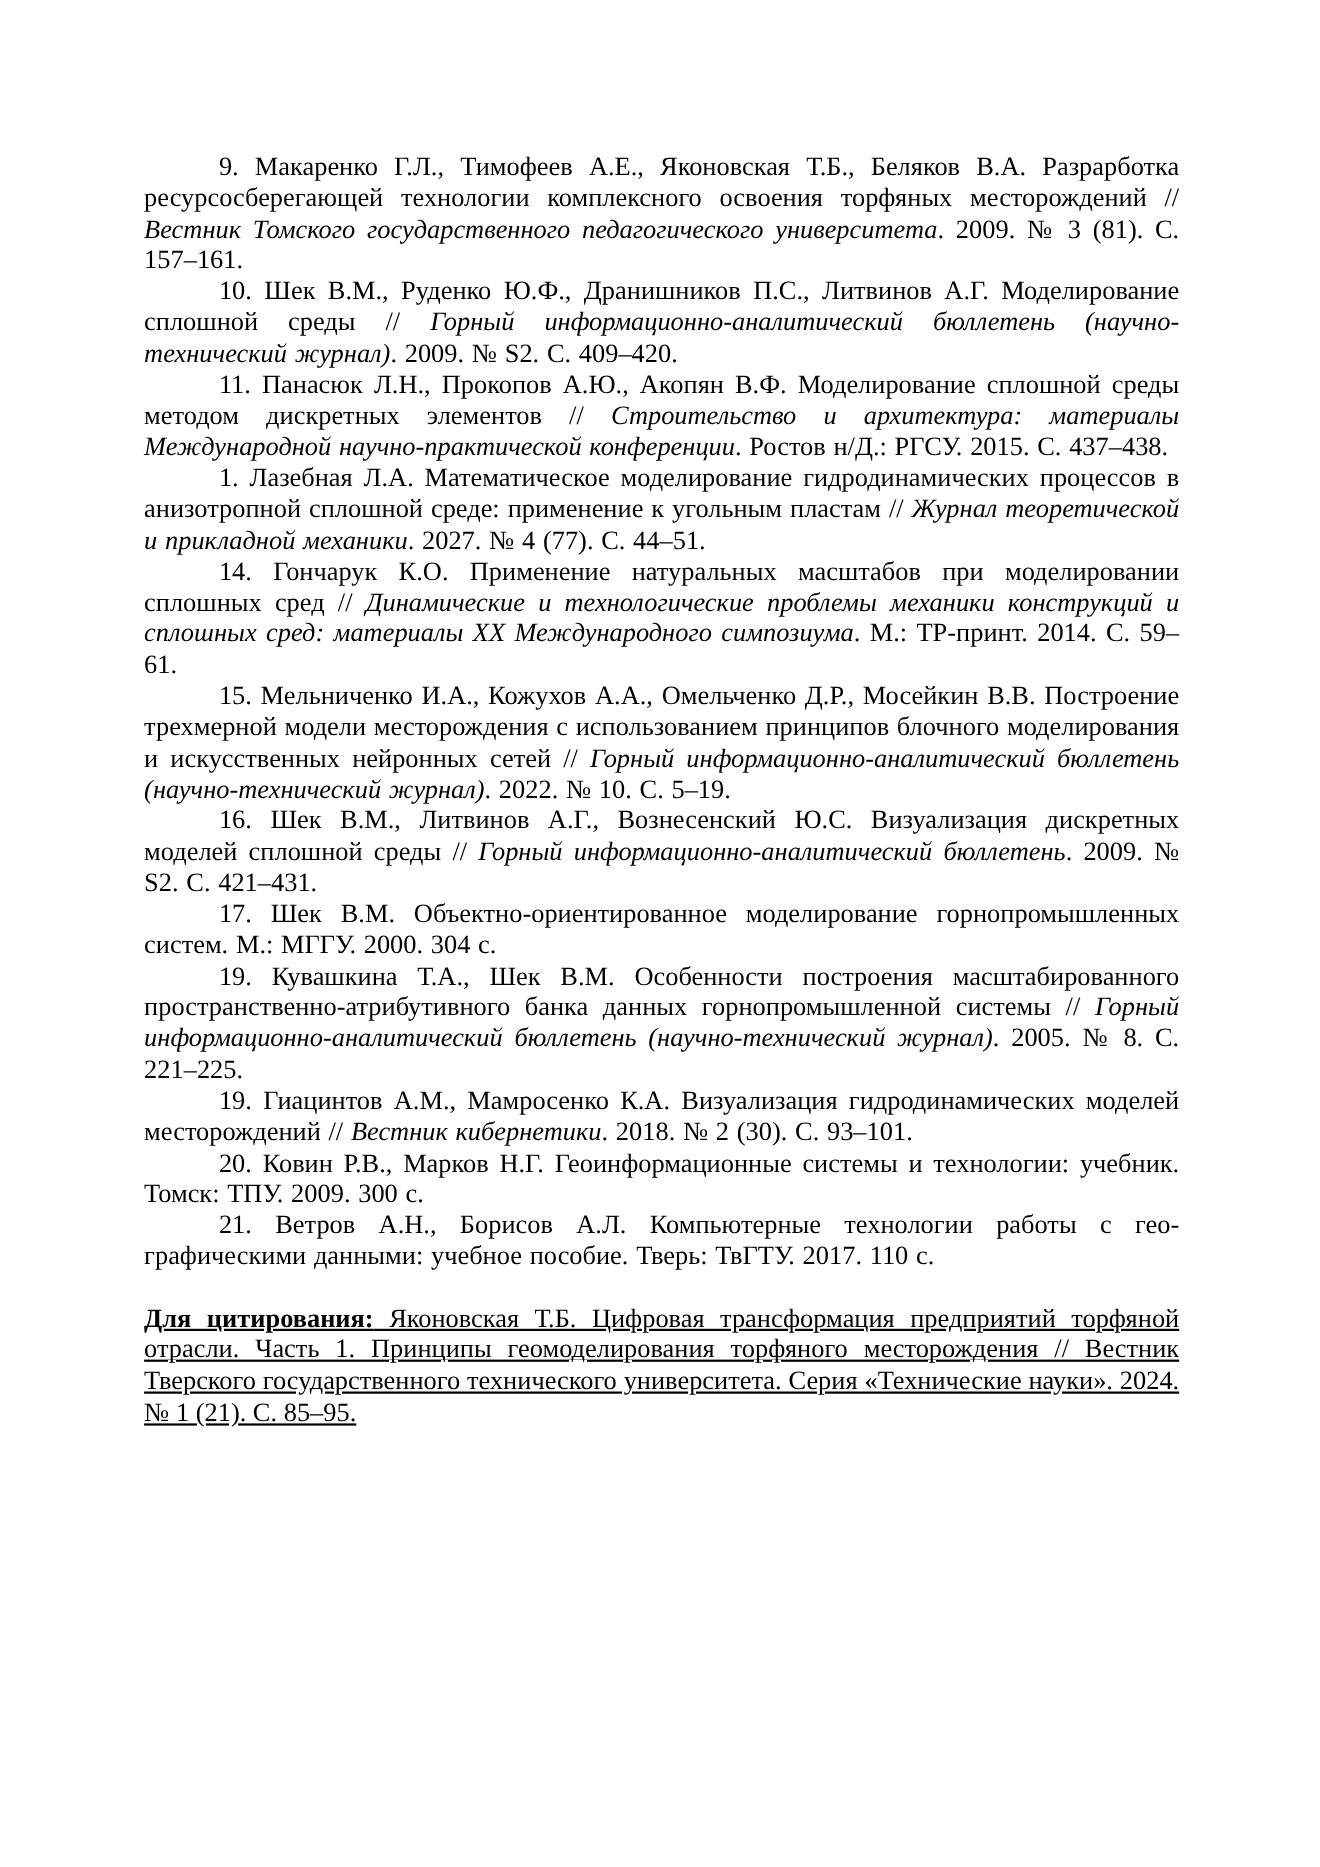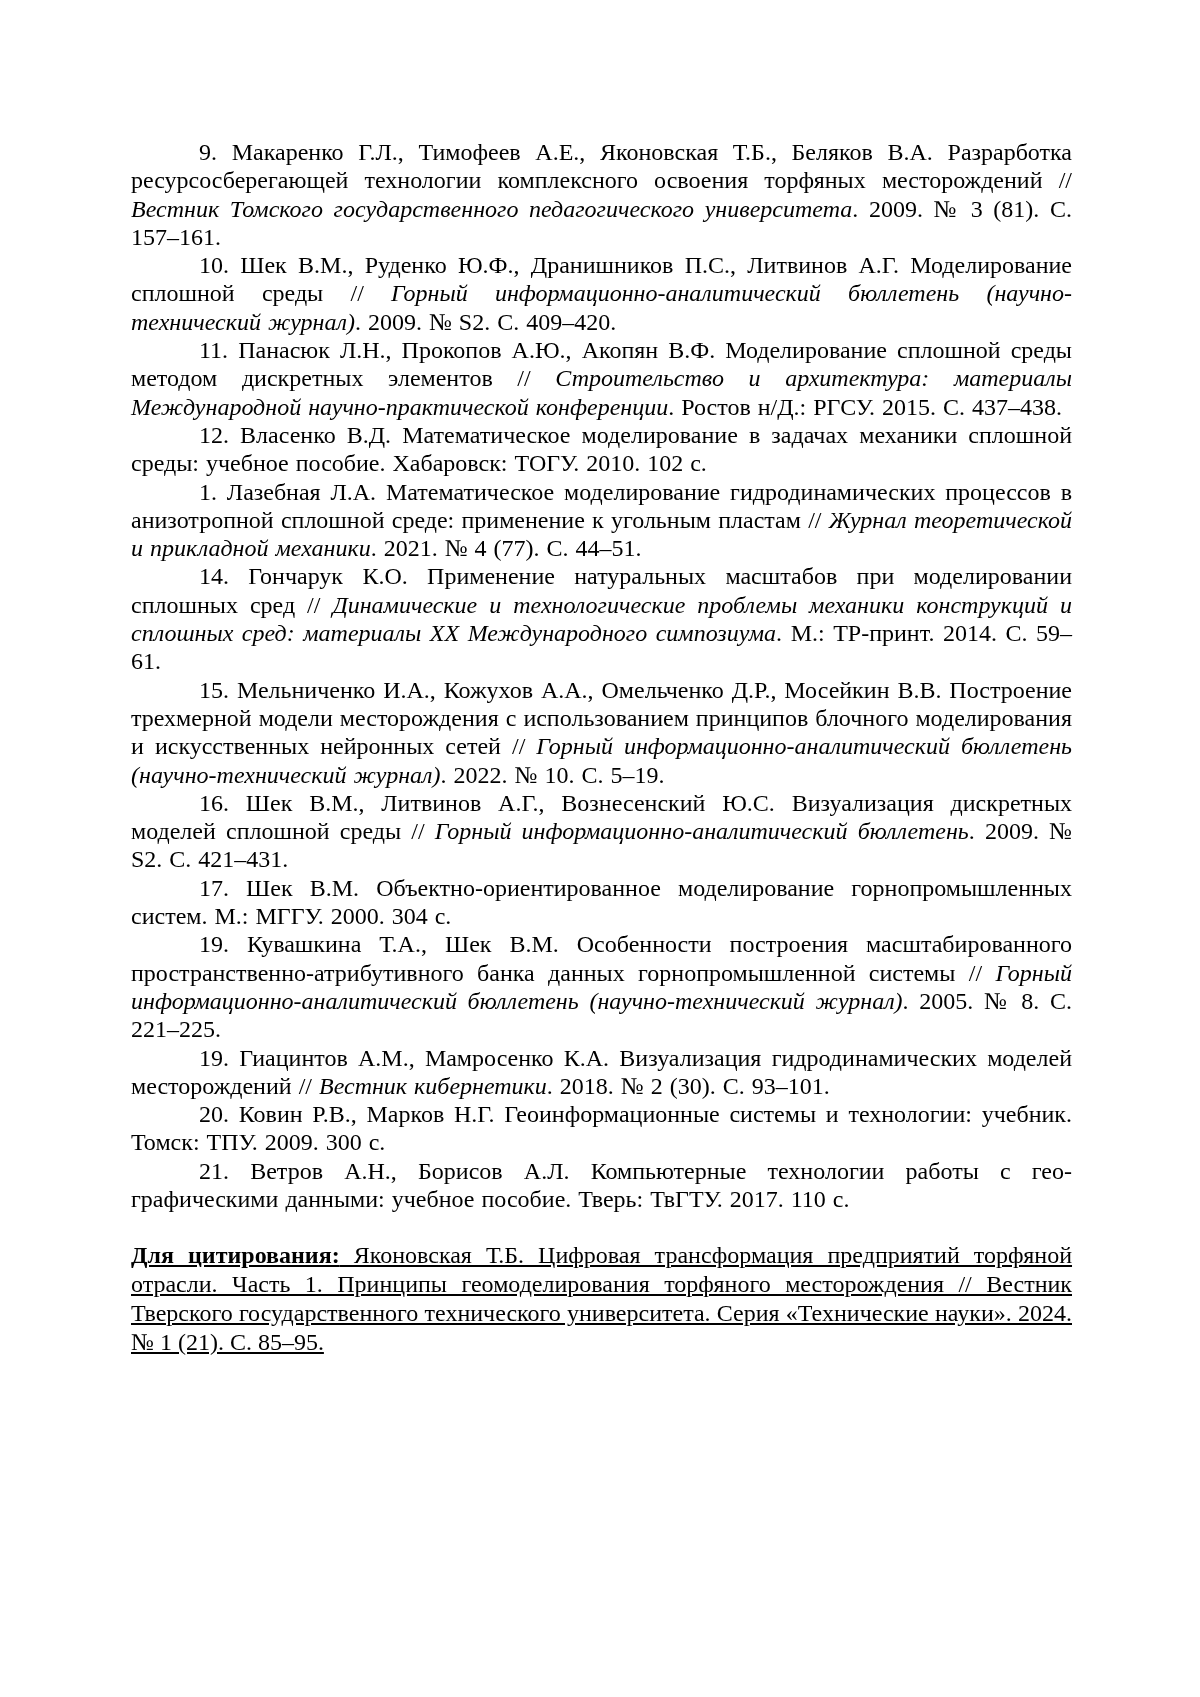--- a/index.html
+++ b/index.html
@@ -63,22 +63,21 @@
 <body>
 
 <div class="page">
 
   <div class="content">
 
     <div class="refs" id="refs">
         <p><span>9. Макаренко Г.Л., Тимофеев А.Е., Яконовская Т.Б., Беляков В.А. Разрарботка ресурсосберегающей технологии комплексного освоения торфяных месторождений // </span><span class="it">Вестник Томского государственного педагогического университета</span><span>. 2009. № 3 (81). С. 157–161.</span></p>
         <p><span>10. Шек В.М., Руденко Ю.Ф., Дранишников П.С., Литвинов А.Г. Моделирование сплошной среды // </span><span class="it">Горный информационно-аналитический бюллетень (научно-технический журнал)</span><span>. 2009. № S2. С. 409–420.</span></p>
         <p><span>11. Панасюк Л.Н., Прокопов А.Ю., Акопян В.Ф. Моделирование сплошной среды методом дискретных элементов // </span><span class="it">Строительство и архитектура: материалы Международной научно-практической конференции</span><span>. Ростов н/Д.: РГСУ. 2015. С. 437–438.</span></p>
-        <p><span>12. Власенко В.Д. Математическое моделирование в задачах механики сплошной среды: учебное пособие. Хабаровск: ТОГУ. 2010. 102 с.</span></p>
-        <p><span>1. Лазебная Л.А. Математическое моделирование гидродинамических процессов в анизотропной сплошной среде: применение к угольным пластам // </span><span class="it">Журнал теоретической и прикладной механики</span><span>. 2021. № 4 (77). С. 44–51.</span></p>
+        <p><span>1. Лазебная Л.А. Математическое моделирование гидродинамических процессов в анизотропной сплошной среде: применение к угольным пластам // </span><span class="it">Журнал теоретической и прикладной механики</span><span>. 2027. № 4 (77). С. 44–51.</span></p>
         <p><span>14. Гончарук К.О. Применение натуральных масштабов при моделировании сплошных сред // </span><span class="it">Динамические и технологические проблемы механики конструкций и сплошных сред: материалы XX Международного симпозиума</span><span>. М.: ТР-принт. 2014. С. 59–61.</span></p>
         <p><span>15. Мельниченко И.А., Кожухов А.А., Омельченко Д.Р., Мосейкин В.В. Построение трехмерной модели месторождения с использованием принципов блочного моделирования и искусственных нейронных сетей // </span><span class="it">Горный информационно-аналитический бюллетень (научно-технический журнал)</span><span>. 2022. № 10. С. 5–19.</span></p>
         <p><span>16. Шек В.М., Литвинов А.Г., Вознесенский Ю.С. Визуализация дискретных моделей сплошной среды // </span><span class="it">Горный информационно-аналитический бюллетень</span><span>. 2009. № S2. С. 421–431.</span></p>
         <p><span>17. Шек В.М. Объектно-ориентированное моделирование горнопромышленных систем. М.: МГГУ. 2000. 304 с.</span></p>
         <p><span>19. Кувашкина Т.А., Шек В.М. Особенности построения масштабированного пространственно-атрибутивного банка данных горнопромышленной системы // </span><span class="it">Горный информационно-аналитический бюллетень (научно-технический журнал)</span><span>. 2005. № 8. С. 221–225.</span></p>
         <p><span>19. Гиацинтов А.М., Мамросенко К.А. Визуализация гидродинамических моделей месторождений // </span><span class="it">Вестник кибернетики</span><span>. 2018. № 2 (30). С. 93–101.</span></p>
         <p><span>20. Ковин Р.В., Марков Н.Г. Геоинформационные системы и технологии: учебник. Томск: ТПУ. 2009. 300 с.</span></p>
         <p><span>21. Ветров А.Н., Борисов А.Л. Компьютерные технологии работы с гео-графическими данными: учебное пособие. Тверь: ТвГТУ. 2017. 110 с.</span></p>
       </div>
 

